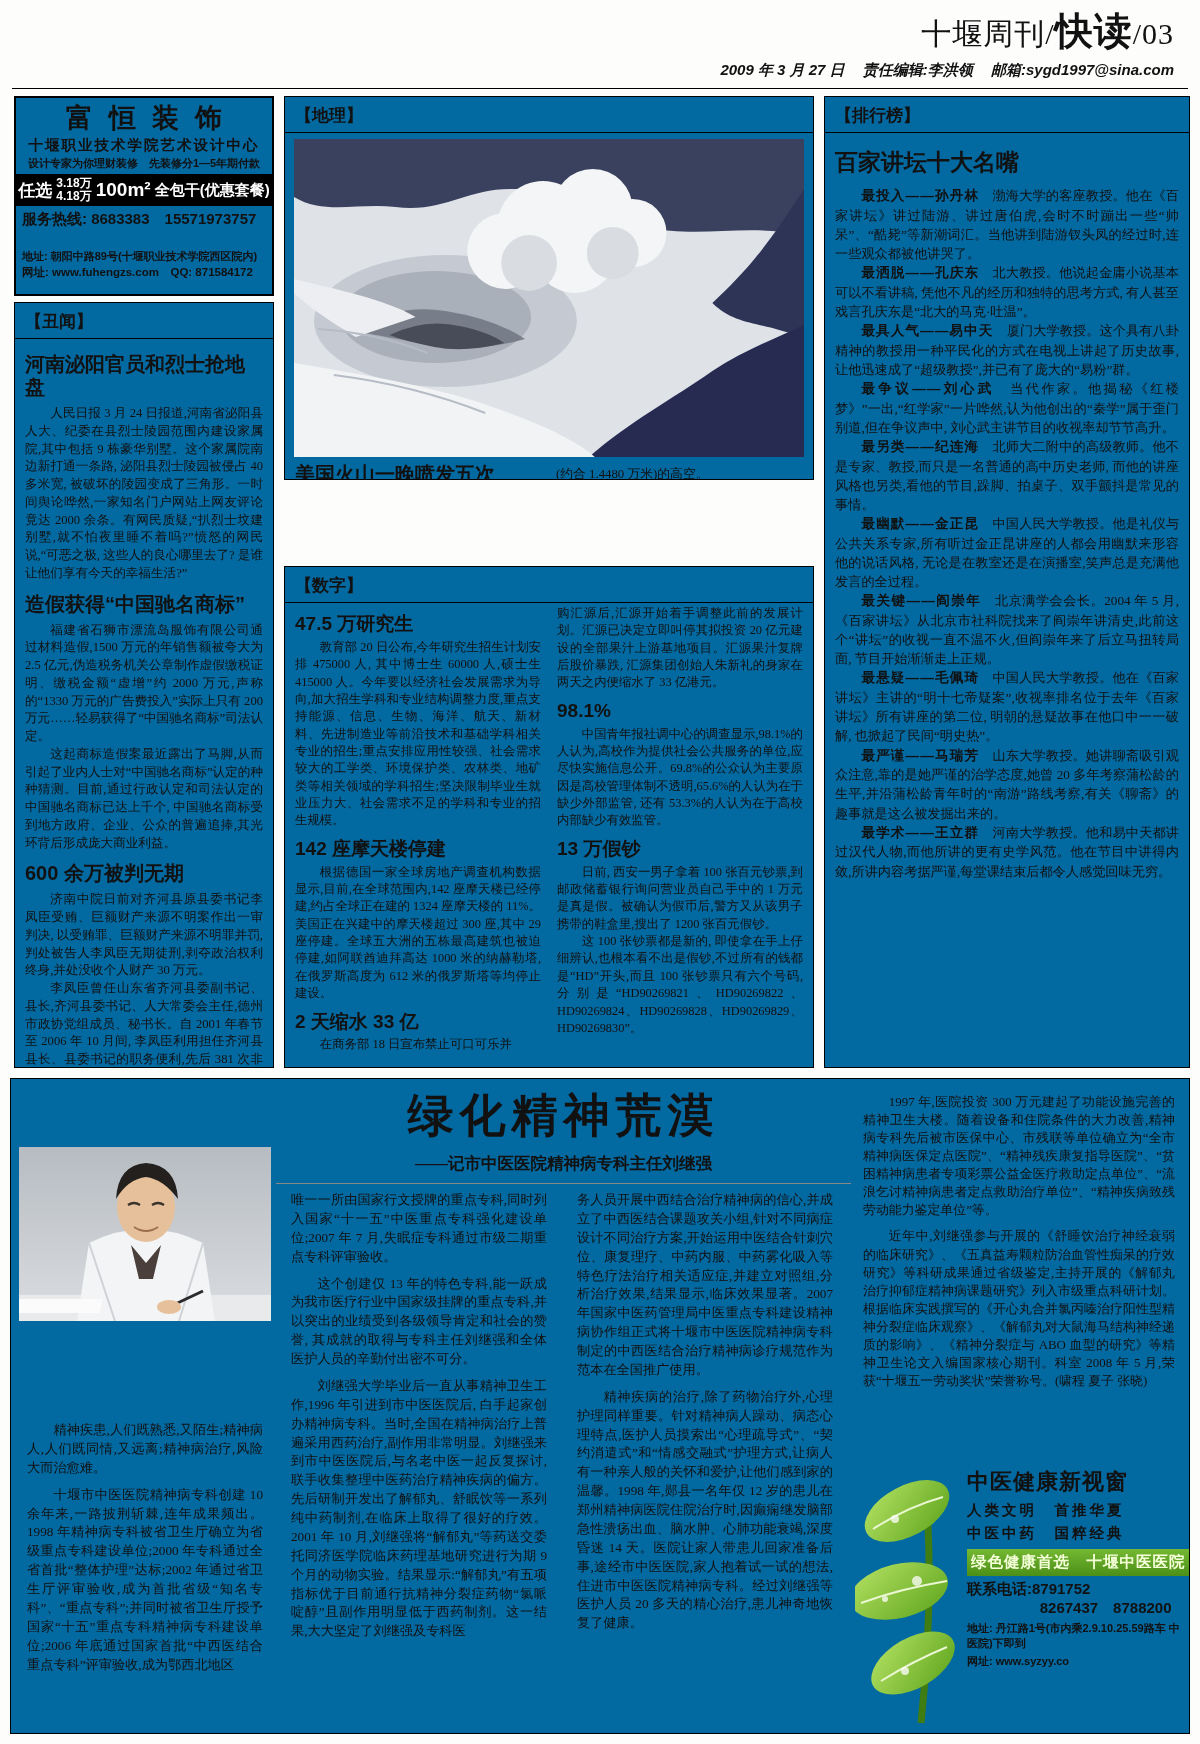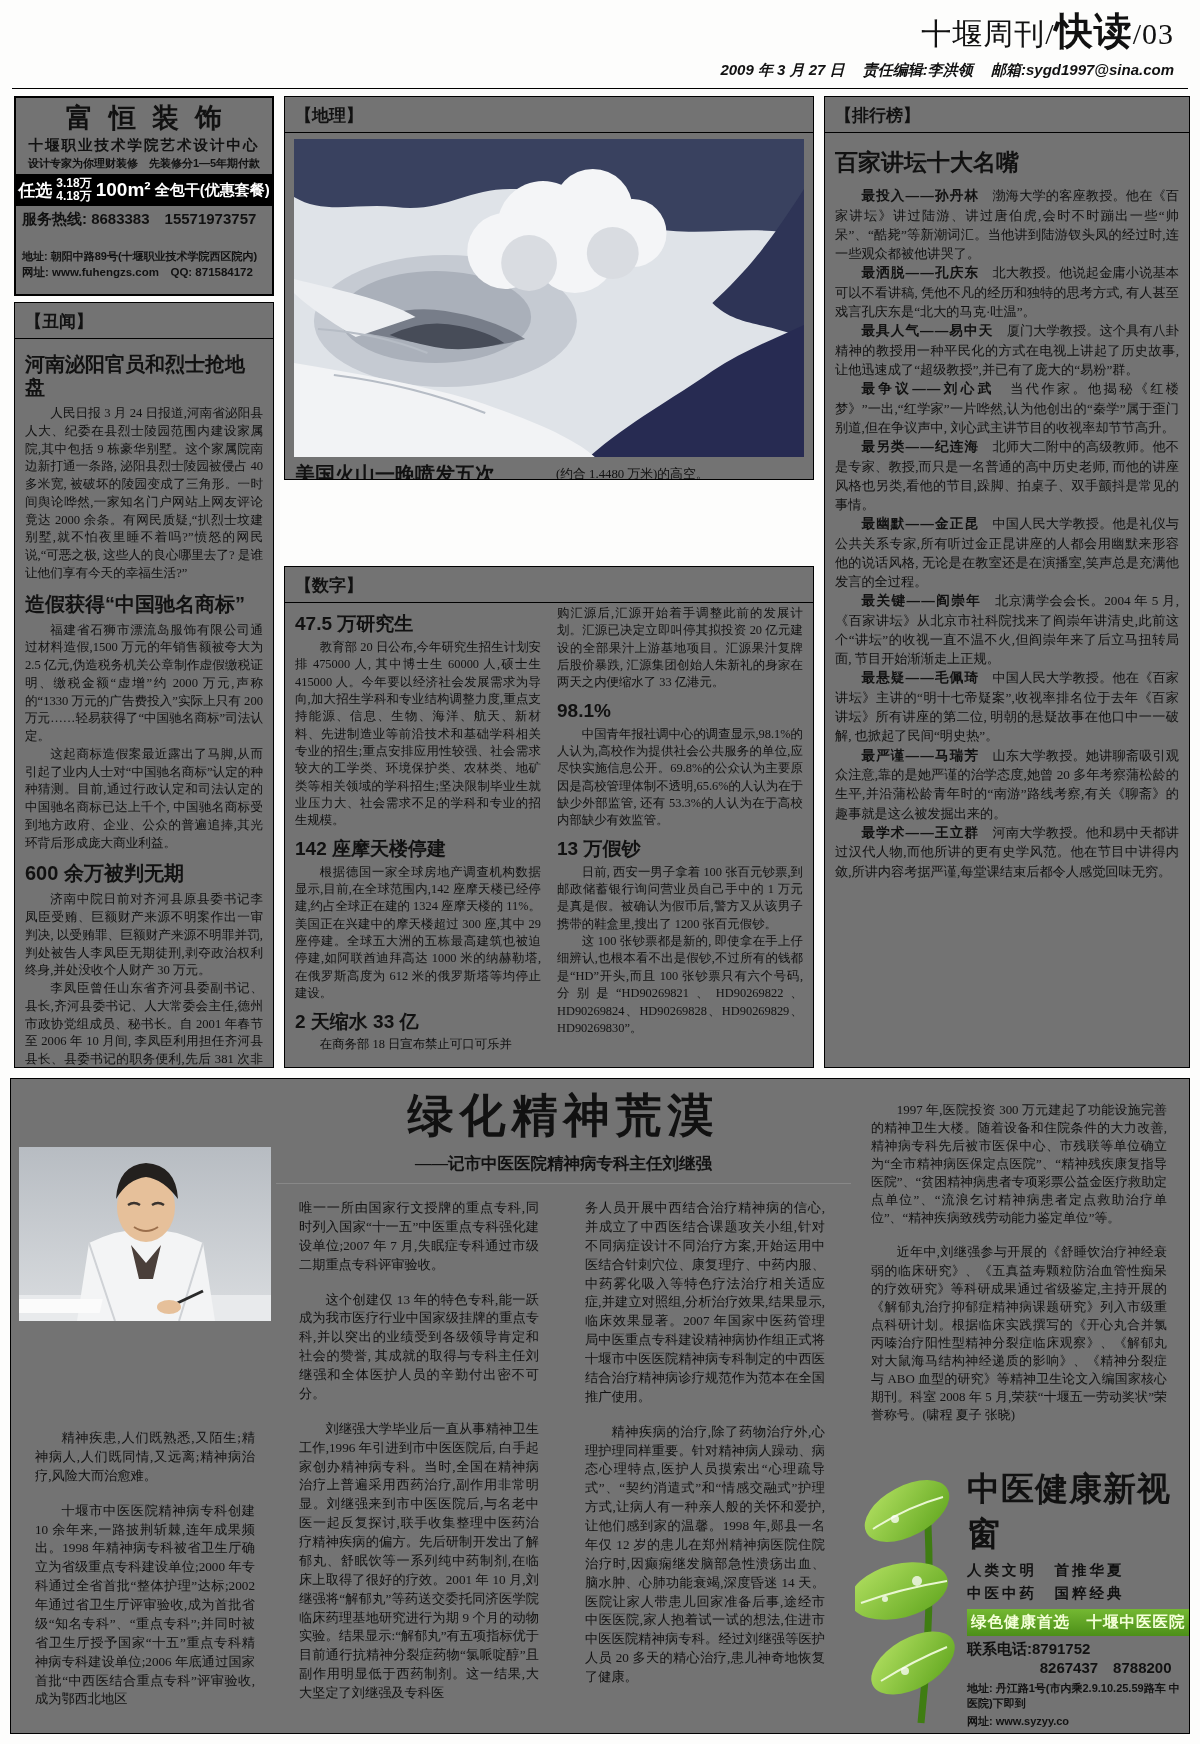--- a/index.html
+++ b/index.html
@@ -14,21 +14,21 @@
   
   #masthead { position:absolute; top:6px; right:26px; text-align:right; }
   #masthead .m1 { font-size:30px; letter-spacing:1px; }
   #masthead .m1 .big { font-weight:bold; font-size:38px; font-family:"Liberation Sans","DejaVu Sans",sans-serif; }
   #masthead .m2 { font-size:15px; font-weight:bold; font-style:italic; margin-top:4px;
                   font-family:"Liberation Sans","DejaVu Sans",sans-serif; }
   #masthead .m2 span { margin-left:14px; }
   #header-rule { position:absolute; left:12px; top:88px; width:1176px; border-top:1px solid #000; }
 
   
-  .box { position:absolute; border:1px solid #000; background:#737373; overflow:hidden; }
+  .box { position:absolute; border:1px solid #000; background:#0369a1; overflow:hidden; }
   .tag { font-family:"Liberation Sans","DejaVu Sans",sans-serif; font-weight:bold; font-size:17px;
          padding:7px 10px 5px; border-bottom:1px solid #000; }
   .art-title { font-family:"Liberation Sans","DejaVu Sans",sans-serif; font-weight:bold;
                font-size:20px; margin:10px 0 6px; line-height:1.15; }
   .bodytext p { font-size:12.5px; line-height:1.42; text-align:justify; text-indent:2em; margin:0; }
   .bodytext p.noindent { text-indent:0; }
   .pad { padding:4px 10px 6px; }
 
   
   #fuheng { left:14px; top:96px; width:260px; height:200px; border-width:2px; }
@@ -73,33 +73,33 @@
   
   #feature { left:10px; top:1078px; width:1180px; height:656px; }
   #feature .ftitle { position:absolute; left:265px; top:6px; width:575px; text-align:center; }
   #feature .ftitle h1 { font-size:46px; font-weight:bold; letter-spacing:6px; }
   #feature .ftitle h2 { font-size:16.5px; font-weight:bold; margin-top:6px; padding-bottom:8px;
                         border-bottom:1px solid #888; }
   #feature .portrait { position:absolute; left:8px; top:68px; width:252px; height:174px; }
   #feature .caption  { position:absolute; left:8px; top:250px; width:252px;
                        font-weight:bold; font-size:12.8px; line-height:1.45; text-align:justify; }
   #feature .fcol { position:absolute; overflow:hidden; }
-  #feature .fcol p { font-size:13.2px; line-height:1.43; text-align:justify; text-indent:2em; margin:16px; }
+  #feature .fcol p { font-size:13.2px; line-height:1.43; text-align:justify; text-indent:2em; margin:8px; }
   #feature .fcol p.noindent { text-indent:0; }
   #fc1 { left:8px;  top:334px; width:252px; height:312px; }
   #fc2 { left:272px; top:104px; width:272px; height:546px; }
   #fc3 { left:558px; top:104px; width:272px; height:546px; }
   #fc4 { left:844px; top:6px;  width:328px; height:352px; }
   #fc4 p { font-size:12.9px !important; line-height:1.4 !important; }
 
   
   #tcm { position:absolute; left:844px; top:362px; width:328px; height:286px; display:flex; }
   #tcm .leafwrap { width:112px; flex:none; }
   #tcm .adtext { flex:1; padding-top:26px; font-family:"Liberation Sans","DejaVu Sans",sans-serif; }
-  #tcm .adtitle { font-size:33px; font-weight:bold; letter-spacing:1px; }
+  #tcm .adtitle { font-size:22px; font-weight:bold; letter-spacing:1px; }
   #tcm .slogan { font-size:14.5px; font-weight:bold; letter-spacing:3px; margin-top:4px; }
   #tcm .gbar { background:linear-gradient(#74b832,#4c8f18); color:#f4ffd8; font-weight:bold;
                font-size:15.5px; padding:3px 4px; margin:6px 0 4px; letter-spacing:1px; white-space:nowrap; }
   #tcm .phone1 { font-size:15px; font-weight:bold; }
   #tcm .phone2 { font-size:15px; font-weight:bold; text-align:right; padding-right:18px; }
   #tcm .adr, #tcm .web { font-size:11px; font-weight:bold; margin-top:3px; }
 </style>
 </head>
 <body>
 

